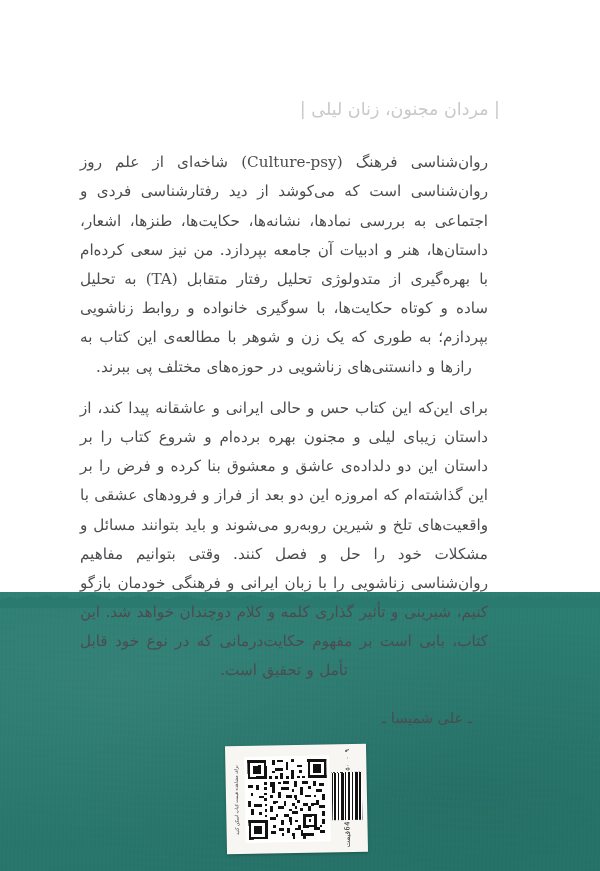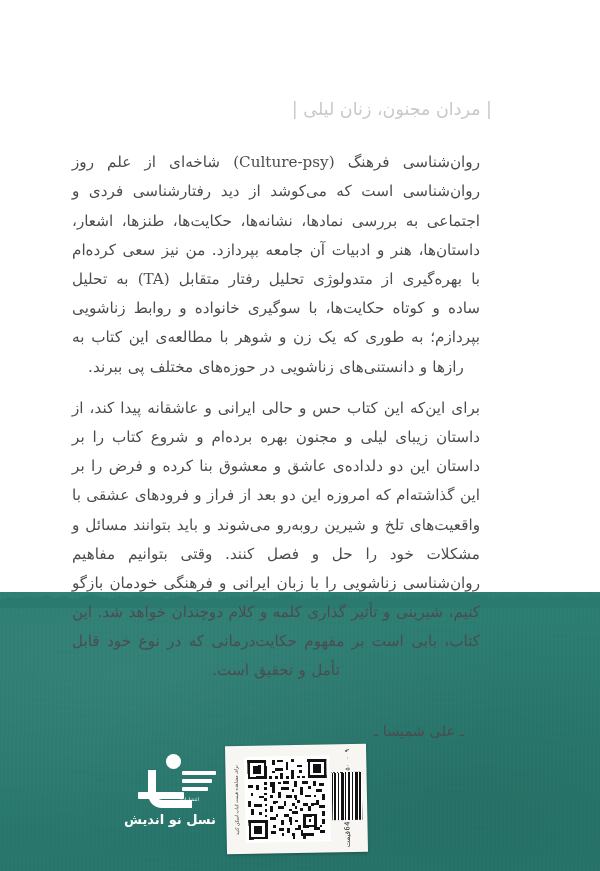--- a/index.html
+++ b/index.html
@@ -50,21 +50,21 @@
     opacity: .20;
     background-image:
       repeating-linear-gradient(91deg, rgba(255,255,255,.05) 0 2px, rgba(0,0,0,.03) 2px 4px),
       repeating-linear-gradient(3deg, rgba(255,255,255,.035) 0 3px, rgba(0,0,0,.02) 3px 7px);
     mix-blend-mode: overlay;
   }
 
   
   .text-area {
     position: absolute;
-    left: 60px;
+    left: 68px;
     top: 96px;
     width: 432px;
     text-align: right;
     direction: rtl;
   }
 
   .book-title {
     font-family: "DejaVu Sans", sans-serif;
     font-size: 17.5px;
     line-height: 1.5;
@@ -81,21 +81,21 @@
     font-size: 15.2px;
     line-height: 1.92;
     color: #4c4c50;
     margin: 12px;
     text-align: justify;
     text-align-last: center;
     word-spacing: .5px;
   }
 
   .signature {
-    margin-top: 37px;
+    margin-top: 24px;
     font-family: "DejaVu Serif", serif;
     font-size: 14.5px;
     color: #4c4c50;
     text-align: right;
     padding-right: 28px;
     direction: rtl;
   }
 
   
   .publisher {
@@ -272,32 +272,20 @@
 
     <h1 class="book-title">| مردان مجنون، زنان لیلی |</h1>
 
     <p class="blurb">روان‌شناسی فرهنگ (Culture-psy) شاخه‌ای از علم روز روان‌شناسی است که می‌کوشد از دید رفتارشناسی فردی و اجتماعی به بررسی نمادها، نشانه‌ها، حکایت‌ها، طنزها، اشعار، داستان‌ها، هنر و ادبیات آن جامعه بپردازد. من نیز سعی کرده‌ام با بهره‌گیری از متدولوژی تحلیل رفتار متقابل (TA) به تحلیل ساده و کوتاه حکایت‌ها، با سوگیری خانواده و روابط زناشویی بپردازم؛ به طوری که یک زن و شوهر با مطالعه‌ی این کتاب به رازها و دانستنی‌های زناشویی در حوزه‌های مختلف پی ببرند.</p>
 
     <p class="blurb">برای این‌که این کتاب حس و حالی ایرانی و عاشقانه پیدا کند، از داستان زیبای لیلی و مجنون بهره برده‌ام و شروع کتاب را بر داستان این دو دلداده‌ی عاشق و معشوق بنا کرده و فرض را بر این گذاشته‌ام که امروزه این دو بعد از فراز و فرودهای عشقی با واقعیت‌های تلخ و شیرین رو‌به‌رو می‌شوند و باید بتوانند مسائل و مشکلات خود را حل و فصل کنند. وقتی بتوانیم مفاهیم روان‌شناسی زناشویی را با زبان ایرانی و فرهنگی خودمان بازگو کنیم، شیرینی و تأثیر گذاری کلمه و کلام دوچندان خواهد شد. این کتاب، بابی است بر مفهوم حکایت‌درمانی که در نوع خود قابل تأمل و تحقیق است.</p>
 
     <div class="signature">ـ علی شمیسا ـ</div>
   </div>
 
-  <div class="publisher">
-    <div class="logo-mark">
-      <div class="logo-dot"></div>
-      <div class="logo-hook"></div>
-      <div class="logo-bar b1"></div>
-      <div class="logo-bar b2"></div>
-      <div class="logo-bar b3"></div>
-      <div class="logo-bar b4"></div>
-      <div class="logo-sub">انتشارات</div>
-    </div>
-    <div class="logo-name">نسل نو اندیش</div>
-  </div>
 
   <div class="sticker">
 
     <div class="barcode-col">
       <div class="bc-top-num">۹ ۰ ۵۰</div>
       <div class="bc-lines"></div>
       <div class="bc-bot-num">64</div>
       <div class="bc-price">قیمت</div>
     </div>
 

